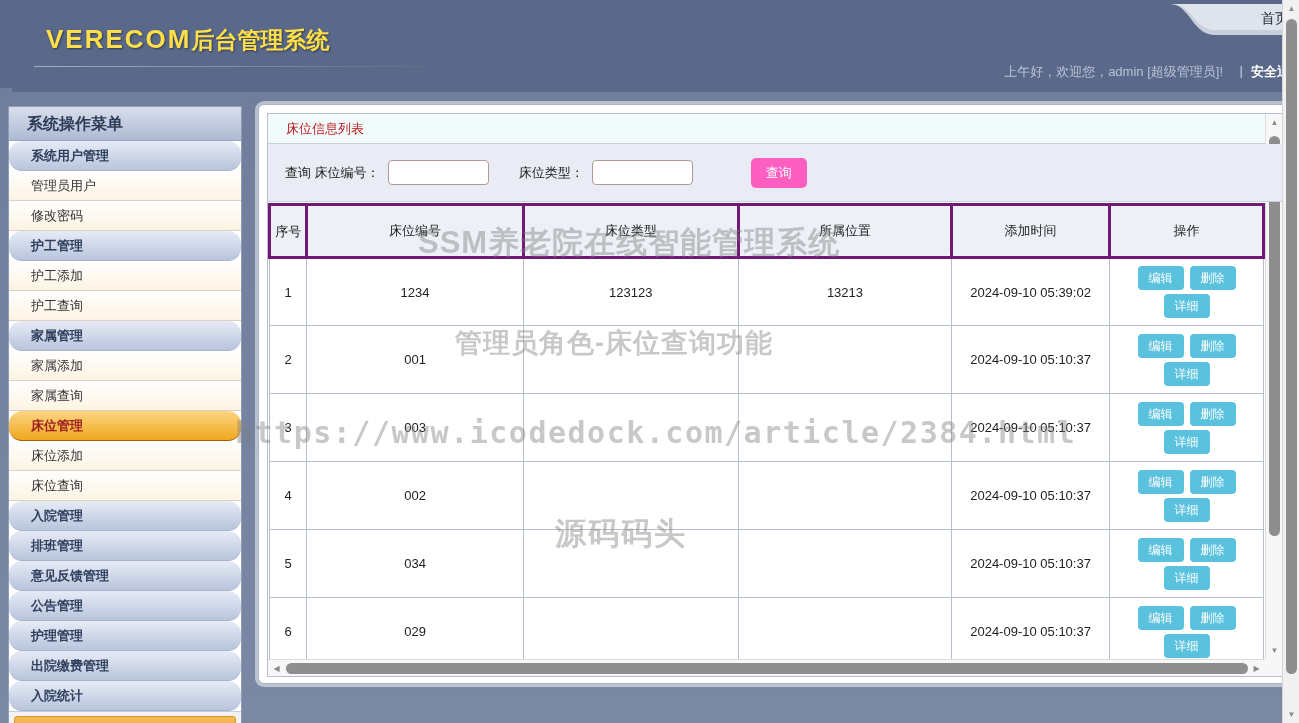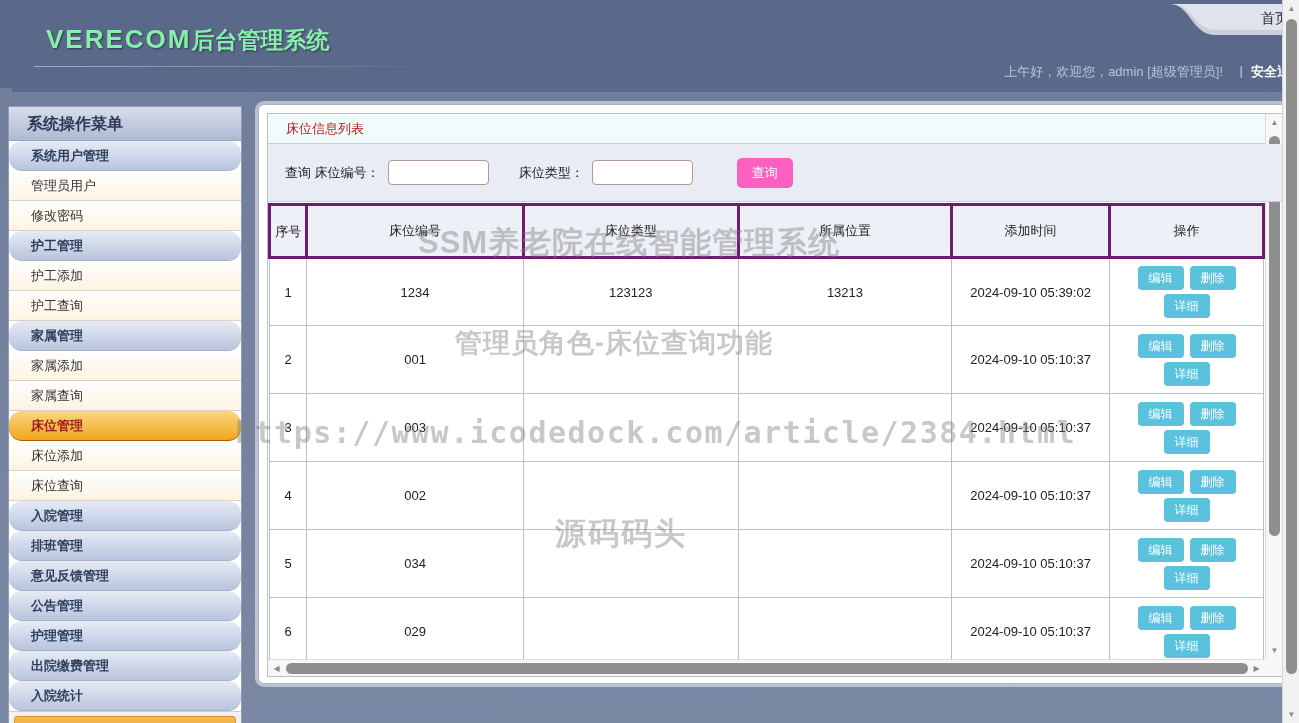--- a/index.html
+++ b/index.html
@@ -25,21 +25,21 @@
     background: #5a688a;
     margin-left: 12px;
   }
   .hdr-curve {
     position: absolute; right: 0; top: 0;
     width: 150px; height: 31px;
     overflow: hidden;
   }
   .brand {
     position: absolute; left: 34px; top: 20px;
-    color: #86efac;
+    color: #fde047;
     font-size: 26px;
     font-weight: bold;
     letter-spacing: 2px;
     text-shadow: 1px 1px 2px rgba(0,0,0,.45);
     white-space: nowrap;
   }
   .brand .cn { font-size: 23px; font-weight: bold; letter-spacing: 0; }
   .brand-rule {
     position: absolute; left: 22px; top: 62px;
     width: 400px; height: 1px;
@@ -169,21 +169,21 @@
     font-family: inherit; font-size: 12px;
     padding: 0 5px;
   }
   .sb-btn {
     width: 56px; height: 30px;
     background: #fc5fc0;
     border: none; border-radius: 5px;
     color: #fff; font-size: 13px;
     font-family: inherit;
     cursor: pointer;
-    margin-left: 14px;
+    margin-left: 28px;
   }
 
   
   .tbl-scroll {
     position: absolute;
     left: 0; top: 89px; right: 17px; bottom: 17px;
     overflow: hidden;
   }
   table.grid {
     width: 100%;

